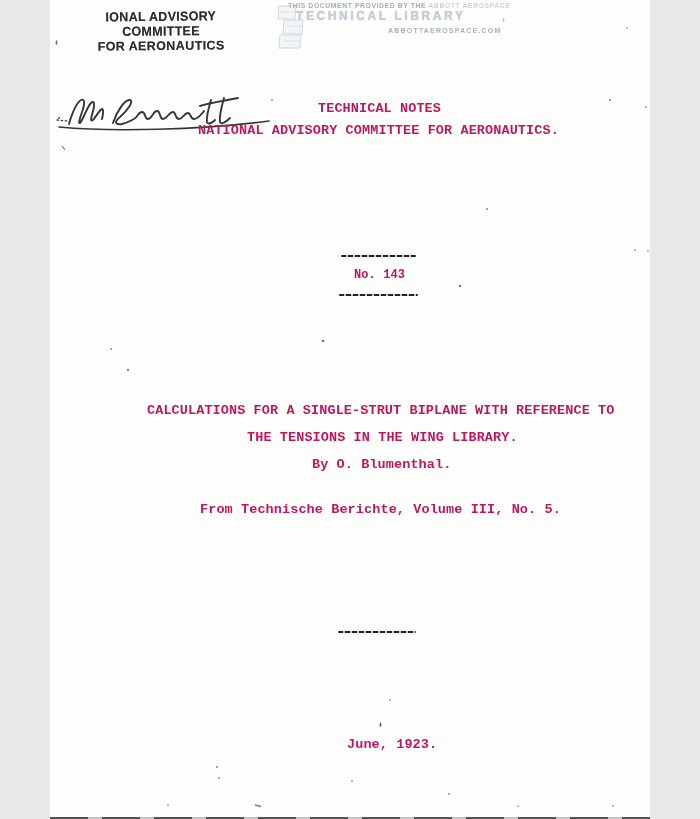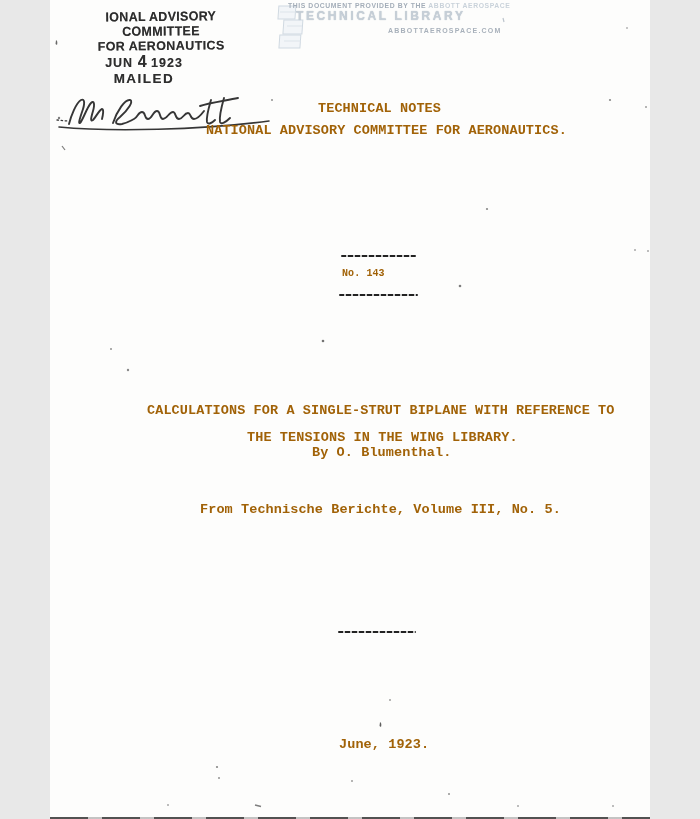--- a/index.html
+++ b/index.html
@@ -13,21 +13,21 @@
     overflow: hidden;
     font-family: "Liberation Mono", monospace;
     color: #1d1d1d;
   }
   
   .typed {
     position: absolute;
     font-family: "Liberation Mono", monospace;
     font-size: 13.5px;
     font-weight: bold;
-    color: #a16207;
+    color: #be185d;
     white-space: pre;
     letter-spacing: 0.1px;
   }
   
   .stamp {
     position: absolute;
     left: 22px; top: 10px;
     width: 178px;
     text-align: center;
     font-family: "Liberation Sans", sans-serif;
@@ -93,24 +93,20 @@
 </head>
 <body>
 
 <div class="page">
 
   <div class="stamp">
     <div class="l1">IONAL ADVISORY COMMITTEE</div>
     <div class="l2">FOR AERONAUTICS</div>
   </div>
 
-  <div class="mailstamp">
-    <div class="dateline"><span>JUN</span> <span class="day">4</span> <span>1923</span></div>
-    <div class="mailed">MAILED</div>
-  </div>
 
   <div class="watermark">
     <svg class="wm-logo" width="34" height="48" viewBox="0 0 34 48">
       <g fill="#f2f5f8" stroke="#d0d9e1" stroke-width="1">
         <rect x="3" y="2" width="17" height="13" transform="skewX(-4)"></rect>
         <rect x="9" y="16" width="19" height="14" transform="skewX(-4)"></rect>
         <rect x="6" y="31" width="21" height="13" transform="skewX(-4)"></rect>
       </g>
       <g fill="none" stroke="#dde4ea" stroke-width="1">
         <path d="M4 8 l16 0 M11 22 l15 0 M8 37 l17 0"></path>
@@ -127,34 +123,34 @@
       <path d="M13,31 C15,23 20,10 25,7 C29,5 29,11 26,19 C24,25 22,31 24,30 C27,27 31,14 35,10 C38,7 39,11 37,18 C35,25 34,29 37,27 C40,24 43,17 46,16 C48,16 47,22 46,26"></path>
       <path d="M57,30 C61,18 69,6 74,7 C78,8 72,17 64,24 C58,29 59,32 66,31 C71,30 74,28 78,26 C82,24 82,19 86,19 C90,19 88,26 92,26 C96,26 97,18 101,18 C105,18 103,26 107,26 C111,26 113,19 117,19 C120,19 119,26 123,26 C127,26 128,20 132,20 C135,20 134,26 138,26 C142,26 145,22 148,18"></path>
       <path d="M155,7 C153,14 150,24 151,29 C152,32 156,30 159,27"></path>
       <path d="M168,5 C166,12 163,23 164,29 C165,32 170,29 174,25"></path>
       <path d="M144,13 C153,10 167,8 182,5"></path>
       <path d="M3,34 C55,39 145,37 213,28" stroke-width="1.6"></path>
     </g>
   </svg>
 
   <div class="typed" style="left:268px; top:101px;">TECHNICAL NOTES</div>
-  <div class="typed" style="left:156px; top:123px;">NATIONAL ADVISORY COMMITTEE FOR AERONAUTICS.</div>
+  <div class="typed" style="left:148px; top:123px;">NATIONAL ADVISORY COMMITTEE FOR AERONAUTICS.</div>
 
   <div class="dashline" style="left:291px; top:255px; width:75px;"></div>
-  <div class="typed" style="left:292px; top:268px; font-size:10px;">No. 143</div>
+  <div class="typed" style="left:304px; top:268px; font-size:12px;">No. 143</div>
   <div class="dashline" style="left:289px; top:294px; width:79px;"></div>
 
   <div class="typed" style="left:97px; top:403px;text-align:center;">CALCULATIONS FOR A SINGLE-STRUT BIPLANE WITH REFERENCE TO</div>
   <div class="typed" style="left:197px; top:430px;">THE TENSIONS IN THE WING LIBRARY.</div>
-  <div class="typed" style="left:262px; top:445px;">By O. Blumenthal.</div>
+  <div class="typed" style="left:262px; top:457px;">By O. Blumenthal.</div>
   <div class="typed" style="left:150px; top:502px;">From Technische Berichte, Volume III, No. 5.</div>
 
   <div class="dashline" style="left:288px; top:631px; width:78px;"></div>
 
-  <div class="typed" style="left:289px; top:737px;text-align:center;">June, 1923.</div>
+  <div class="typed" style="left:297px; top:737px;text-align:center;">June, 1923.</div>
 
   <svg class="noise" width="700" height="819" viewBox="0 0 700 819">
     <g fill="#2a2a2a">
       <path d="M6,40 q2,1 1,5 l-1.5,-1 z" opacity="0.7"></path>
       <path d="M330,722 q2,1 1,5 l-1.5,-1 z" opacity="0.75"></path>
       <circle cx="9" cy="118" r="1.2" opacity="0.6"></circle>
       <path d="M12,146 l3,4" stroke="#2a2a2a" stroke-width="1.2" fill="none" opacity="0.6"></path>
       <circle cx="222" cy="100" r="1" opacity="0.5"></circle>
       <circle cx="560" cy="100" r="1.1" opacity="0.55"></circle>
       <circle cx="596" cy="107" r="1" opacity="0.45"></circle>

